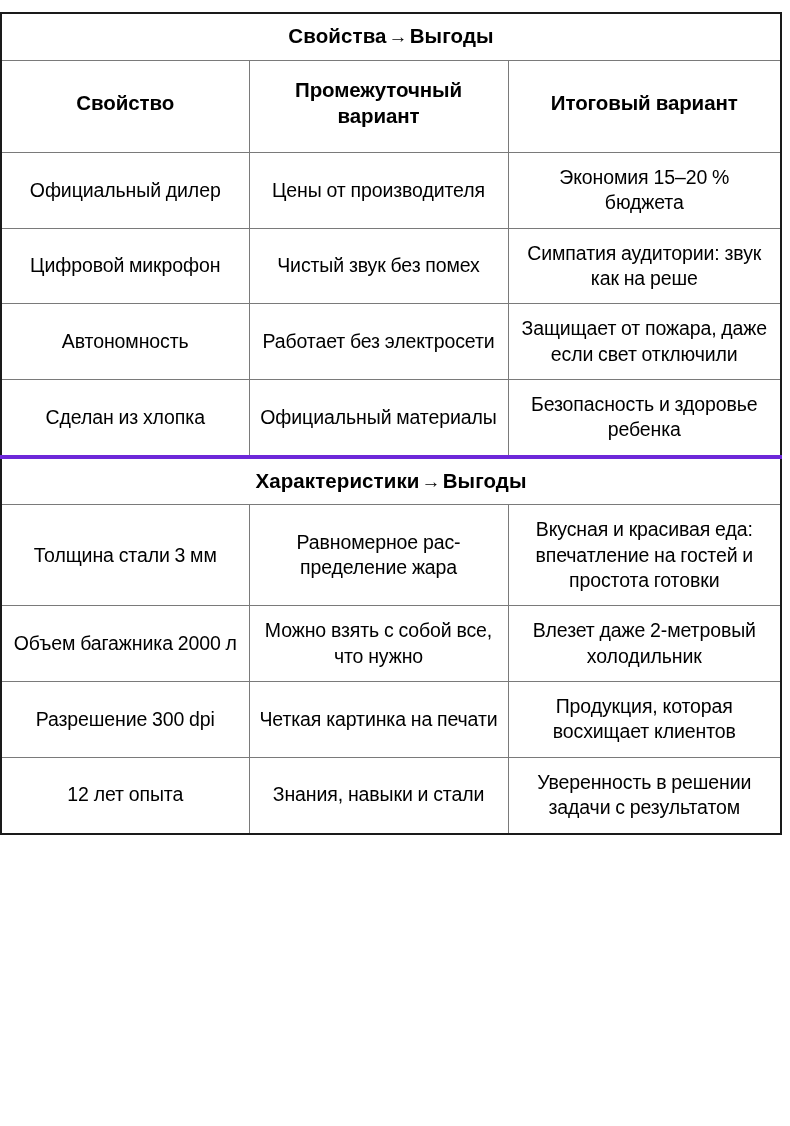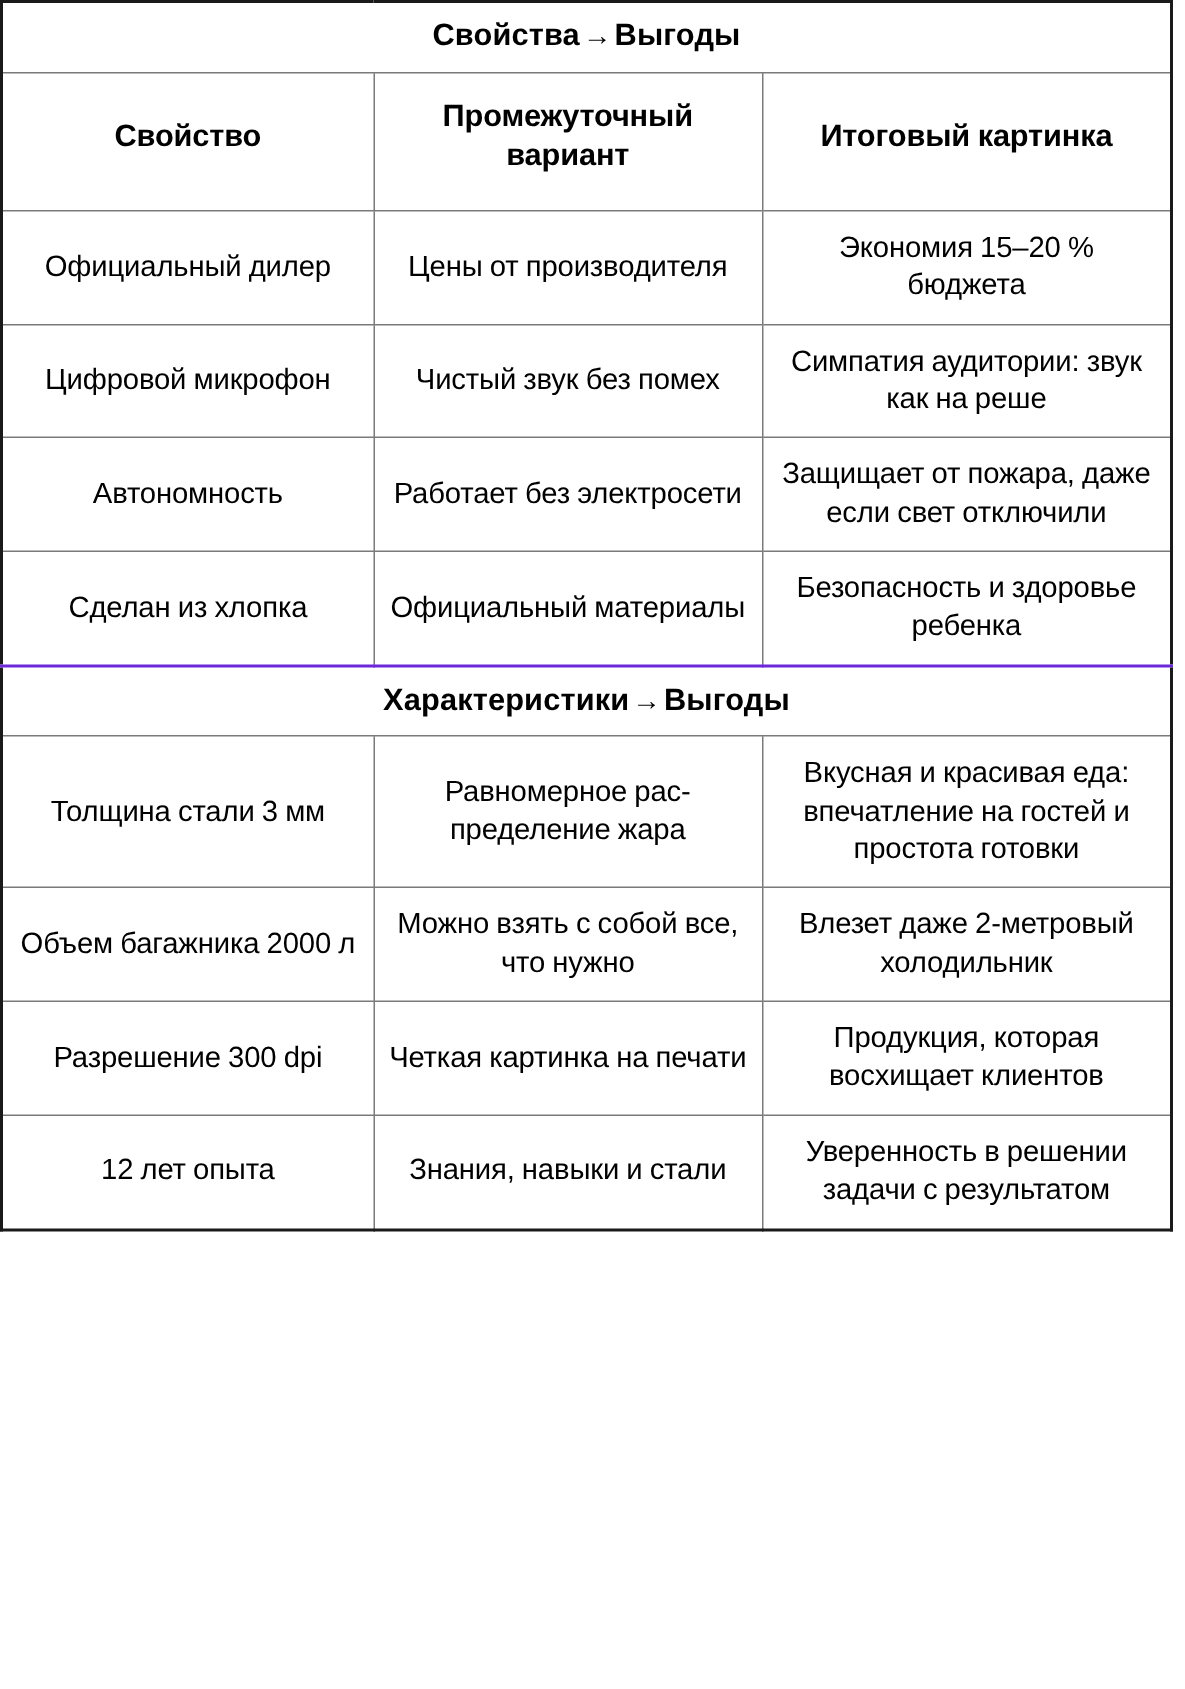--- a/index.html
+++ b/index.html
@@ -12,20 +12,21 @@
     height: 1126px;
     font-family: "Liberation Sans", "DejaVu Sans", sans-serif;
     color: #000000;
     overflow: hidden;
   }
   .page {
     position: relative;
     width: 790px;
     height: 864px;
     box-sizing: border-box;
+    margin-top: 12px;
   }
   table.benefit-table {
     border-collapse: collapse;
     table-layout: fixed;
     width: 780px;
     margin: 0;
     border-left: 2px solid #1a1a1a;
     border-right: 2px solid #1a1a1a;
     border-top: 2px solid #1a1a1a;
     border-bottom: 2px solid #1a1a1a;
@@ -42,21 +43,21 @@
     line-height: 1.30;
     font-size: 19.5px;
     font-weight: 400;
     letter-spacing: -0.1px;
     word-spacing: -0.5px;
   }
   td.section-title {
     font-weight: bold;
     font-size: 20.5px;
     padding: 9px 8px 10px 8px;
-    border-top: 2px solid #6d28d9;
+    border-top: 4px solid #6d28d9;
     border-bottom: 1px solid #7a7a7a;
     letter-spacing: 0.1px;
   }
   tr.section-head-row:first-child td.section-title {
     border-top: none;
   }
   td.col-head {
     font-weight: bold;
     font-size: 20.5px;
     padding: 16px 10px 22px 10px;
@@ -84,21 +85,21 @@
     </colgroup>
     <tbody>
 
       <tr class="section-head-row">
         <td class="section-title" colspan="3"><span>Свойства</span><span class="arrow">→</span><span>Выгоды</span></td>
       </tr>
 
       <tr>
         <td class="col-head">Свойство</td>
         <td class="col-head">Промежуточный вариант</td>
-        <td class="col-head">Итоговый картинка</td>
+        <td class="col-head">Итоговый вариант</td>
       </tr>
 
       <tr>
         <td class="cell">Официальный дилер</td>
         <td class="cell">Цены от произво­дителя</td>
         <td class="cell">Экономия 15–20 % бюджета</td>
       </tr>
       <tr>
         <td class="cell">Цифровой микро­фон</td>
         <td class="cell">Чистый звук без помех</td>

